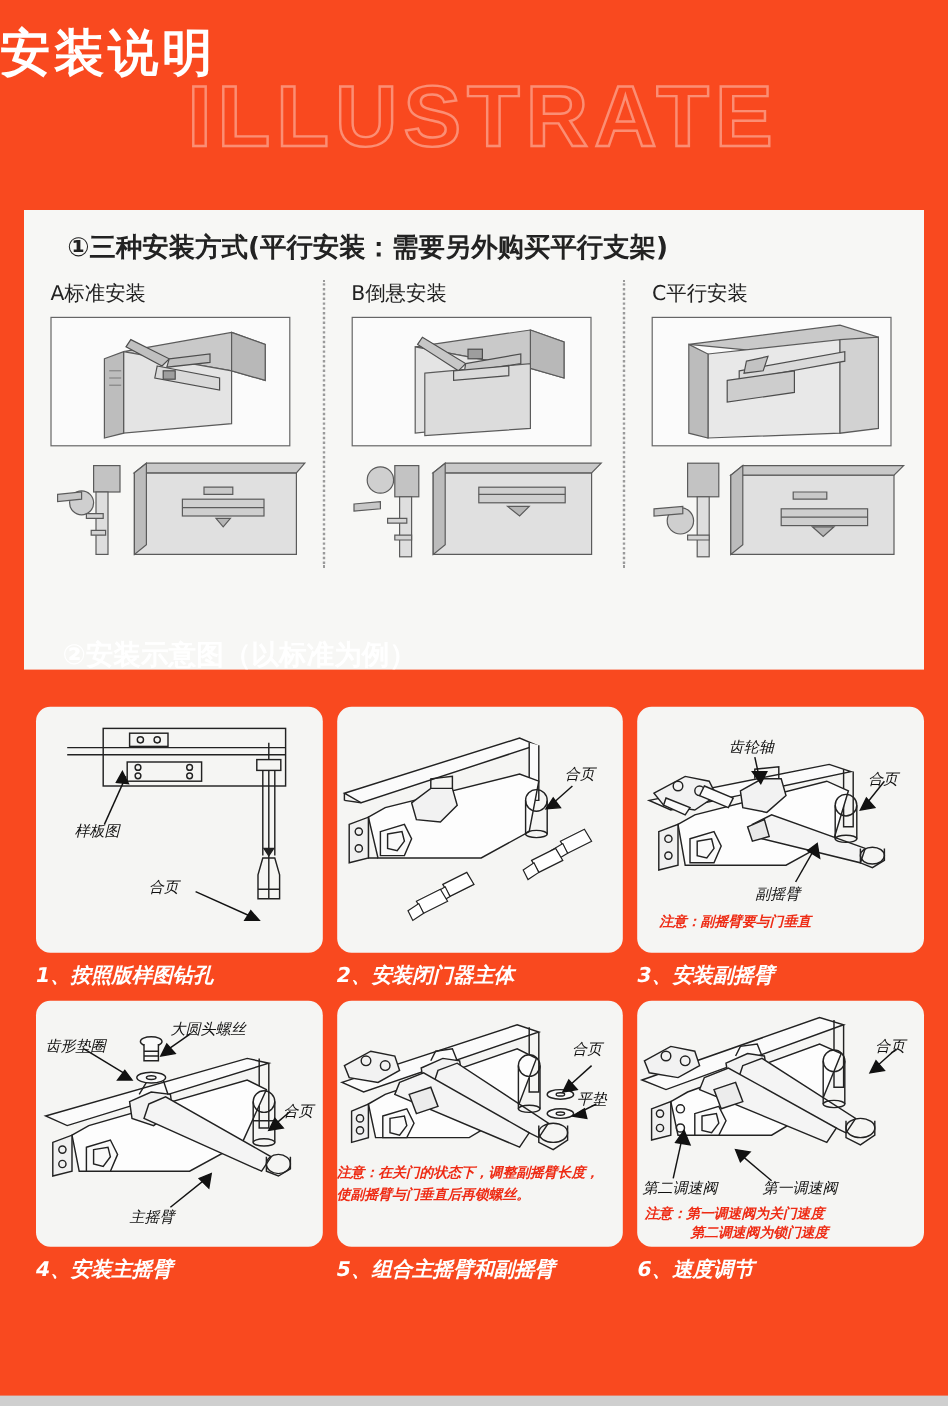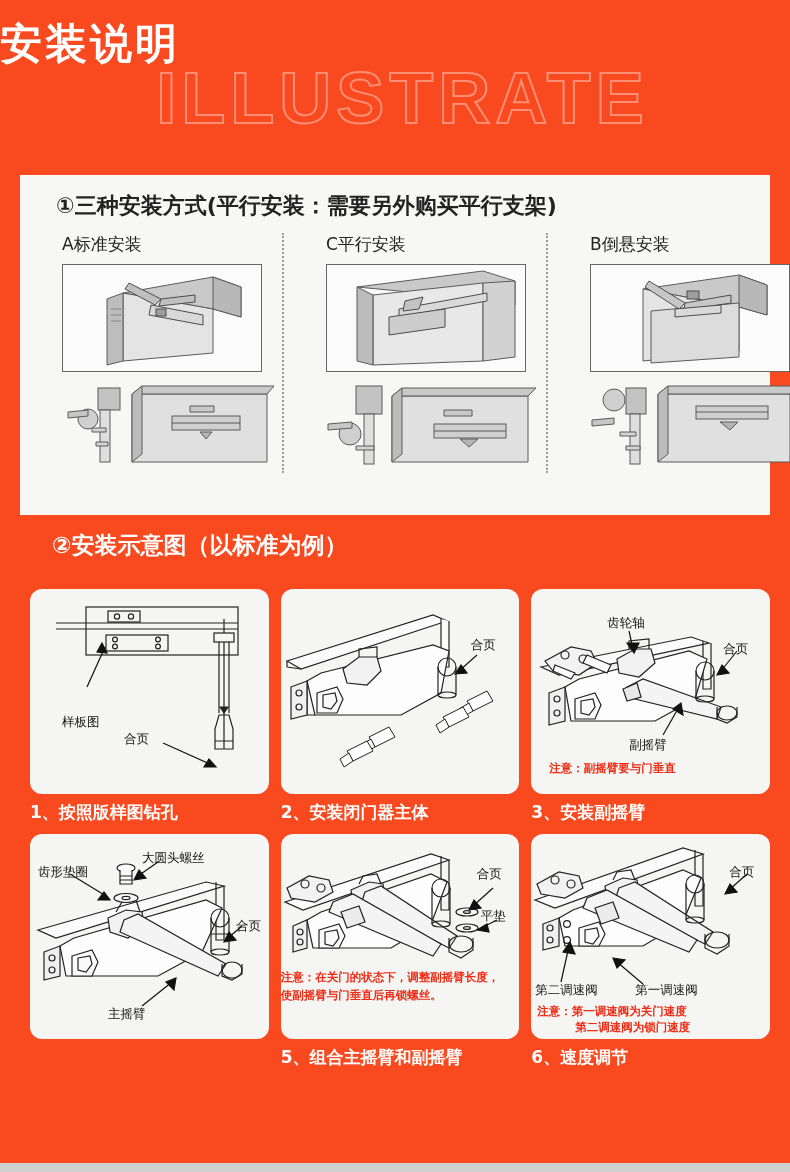--- a/index.html
+++ b/index.html
@@ -27,49 +27,49 @@
     position: absolute; left: 0; right: 0; top: 22px;
     text-align: left;
     font-size: 42px; font-weight: bold;
     color: #ffffff; letter-spacing: 3px;
     font-family: "DejaVu Sans", "Liberation Sans", sans-serif;
     line-height: 1.05;
   }
 
   
   .panel1 {
-    position: absolute; left: 20px; top: 175px; width: 750px; height: 340px;
+    position: absolute; left: 20px; top: 175px; width: 750px; height: 383px;
     background: #f7f7f5;
   }
   .panel1-head {
     font-size: 22px; font-weight: bold; color: #222;
     padding: 16px 0 0 36px; letter-spacing: 0px;
     font-family: "DejaVu Sans", "Liberation Sans", sans-serif;
     white-space: nowrap;
   }
   .cols { display: flex; margin-top: 12px; height: 240px; }
-  .col { flex: 1; position: relative; padding-left: 42px; }
+  .col { flex: 1; position: relative; padding-left: 22px; }
   .col + .col { border-left: 2px dotted #9a9a9a; }
   .col-label {
     font-size: 17px; color: #222; margin-bottom: 8px;
     font-family: "DejaVu Sans", "Liberation Sans", sans-serif;
   }
   .art-box { border: 1.5px solid #666; background: #fbfbfb; width: 200px; height: 108px; position: relative; overflow: hidden; }
   .art-lower { width: 220px; height: 85px; margin-top: 12px; position: relative; }
 
   
   .sec2-head {
     position: absolute; left: 52px; top: 530px;
     font-size: 23px; font-weight: bold; color: #ffffff;
     font-family: "DejaVu Sans", "Liberation Sans", sans-serif;
     white-space: nowrap;
   }
   .grid { position: absolute; left: 30px; top: 589px; width: 740px; }
   .row { display: flex; gap: 12px; margin-bottom: 10px; }
-  .cell { width: 260px; }
+  .cell { width: 260px; font-style: italic; }
   .card {
     background: #f5f5f3; border-radius: 12px; height: 205px;
     position: relative; overflow: hidden;
   }
   .card-inner { position: absolute; inset: 0; }
   .caption {
     color: #ffffff; font-size: 17px; font-weight: bold; margin-top: 7px;
     font-family: "DejaVu Sans", "Liberation Sans", sans-serif;
     white-space: nowrap;
   }
@@ -143,20 +143,60 @@
               <rect x="110" y="32" width="68" height="14" fill="#cfcfcf"></rect>
               <line x1="110" y1="39" x2="178" y2="39"></line>
               <path d="M138 48 L150 48 L144 55 Z" fill="#b5b5b5"></path>
               <path d="M128 22 L152 22 L152 28 L128 28 Z" fill="#c9c9c9"></path>
             </g>
           </svg>
         </div>
       </div>
 
       <div class="col">
+        <div class="col-label">B倒悬安装</div>
+        <div class="art-box">
+          <svg width="200" height="108" viewBox="0 0 200 108">
+            <g stroke="#5b5b5b" stroke-width="1">
+              <path d="M52 24 L148 10 L176 20 L176 50 L148 42 Z" fill="#c9c9c9"></path>
+              <path d="M52 24 L52 96 L148 86 L148 42 Z" fill="#e4e4e4"></path>
+              <path d="M148 10 L176 20 L176 50 L148 42 Z" fill="#b8b8b8"></path>
+              <path d="M60 46 L148 38 L148 92 L60 98 Z" fill="#dcdcdc"></path>
+            </g>
+            <g stroke="#4d4d4d" stroke-width="1" fill="#c7c7c7">
+              <path d="M58 16 L94 38 L88 44 L54 22 Z"></path>
+              <path d="M94 38 L140 30 L140 38 L93 45 Z"></path>
+              <path d="M84 44 L130 40 L130 48 L84 52 Z" fill="#d9d9d9"></path>
+            </g>
+            <rect x="96" y="26" width="12" height="8" fill="#9e9e9e" stroke="#4d4d4d"></rect>
+          </svg>
+        </div>
+        <div class="art-lower">
+          <svg width="220" height="85" viewBox="0 0 220 85">
+            <g stroke="#5b5b5b" stroke-width="1">
+              <circle cx="24" cy="16" r="11" fill="#cfcfcf"></circle>
+              <rect x="36" y="4" width="20" height="26" fill="#c3c3c3"></rect>
+              <rect x="40" y="30" width="10" height="50" fill="#dedede"></rect>
+              <path d="M2 36 L24 34 L24 40 L2 42 Z" fill="#c7c7c7"></path>
+              <path d="M30 48 L46 48 L46 52 L30 52 Z" fill="#d4d4d4"></path>
+              <path d="M36 62 L50 62 L50 66 L36 66 Z" fill="#d4d4d4"></path>
+            </g>
+            <g stroke="#5b5b5b" stroke-width="1">
+              <path d="M68 10 L200 10 L200 78 L68 78 Z" fill="#e0e0e0"></path>
+              <path d="M68 10 L78 2 L208 2 L200 10 Z" fill="#c9c9c9"></path>
+              <path d="M68 10 L68 78 L78 70 L78 2 Z" fill="#bcbcbc"></path>
+              <rect x="106" y="22" width="72" height="13" fill="#cfcfcf"></rect>
+              <line x1="106" y1="28" x2="178" y2="28"></line>
+              <path d="M130 38 L148 38 L140 46 Z" fill="#b5b5b5"></path>
+            </g>
+          </svg>
+        </div>
+      </div>
+
+      <div class="col">
         <div class="col-label">C平行安装</div>
         <div class="art-box">
           <svg width="200" height="108" viewBox="0 0 200 108">
             <g stroke="#5b5b5b" stroke-width="1">
               <path d="M30 22 L156 6 L188 16 L188 40 L156 34 Z" fill="#c9c9c9"></path>
               <path d="M46 30 L156 18 L156 96 L46 100 Z" fill="#e8e8e8"></path>
               <path d="M30 22 L46 30 L46 100 L30 96 Z" fill="#bcbcbc"></path>
               <path d="M156 18 L188 16 L188 92 L156 96 Z" fill="#d2d2d2"></path>
             </g>
             <g stroke="#4d4d4d" stroke-width="1">
@@ -176,60 +216,20 @@
               <path d="M30 62 L48 62 L48 66 L30 66 Z" fill="#d4d4d4"></path>
             </g>
             <g stroke="#5b5b5b" stroke-width="1">
               <path d="M66 12 L202 12 L202 78 L66 78 Z" fill="#e0e0e0"></path>
               <path d="M66 12 L76 4 L210 4 L202 12 Z" fill="#c9c9c9"></path>
               <path d="M66 12 L66 78 L76 70 L76 4 Z" fill="#bcbcbc"></path>
               <rect x="108" y="40" width="72" height="14" fill="#cfcfcf"></rect>
               <line x1="108" y1="47" x2="180" y2="47"></line>
               <path d="M134 55 L152 55 L143 63 Z" fill="#b5b5b5"></path>
               <path d="M118 26 L146 26 L146 32 L118 32 Z" fill="#c9c9c9"></path>
-            </g>
-          </svg>
-        </div>
-      </div>
-
-      <div class="col">
-        <div class="col-label">B倒悬安装</div>
-        <div class="art-box">
-          <svg width="200" height="108" viewBox="0 0 200 108">
-            <g stroke="#5b5b5b" stroke-width="1">
-              <path d="M52 24 L148 10 L176 20 L176 50 L148 42 Z" fill="#c9c9c9"></path>
-              <path d="M52 24 L52 96 L148 86 L148 42 Z" fill="#e4e4e4"></path>
-              <path d="M148 10 L176 20 L176 50 L148 42 Z" fill="#b8b8b8"></path>
-              <path d="M60 46 L148 38 L148 92 L60 98 Z" fill="#dcdcdc"></path>
-            </g>
-            <g stroke="#4d4d4d" stroke-width="1" fill="#c7c7c7">
-              <path d="M58 16 L94 38 L88 44 L54 22 Z"></path>
-              <path d="M94 38 L140 30 L140 38 L93 45 Z"></path>
-              <path d="M84 44 L130 40 L130 48 L84 52 Z" fill="#d9d9d9"></path>
-            </g>
-            <rect x="96" y="26" width="12" height="8" fill="#9e9e9e" stroke="#4d4d4d"></rect>
-          </svg>
-        </div>
-        <div class="art-lower">
-          <svg width="220" height="85" viewBox="0 0 220 85">
-            <g stroke="#5b5b5b" stroke-width="1">
-              <circle cx="24" cy="16" r="11" fill="#cfcfcf"></circle>
-              <rect x="36" y="4" width="20" height="26" fill="#c3c3c3"></rect>
-              <rect x="40" y="30" width="10" height="50" fill="#dedede"></rect>
-              <path d="M2 36 L24 34 L24 40 L2 42 Z" fill="#c7c7c7"></path>
-              <path d="M30 48 L46 48 L46 52 L30 52 Z" fill="#d4d4d4"></path>
-              <path d="M36 62 L50 62 L50 66 L36 66 Z" fill="#d4d4d4"></path>
-            </g>
-            <g stroke="#5b5b5b" stroke-width="1">
-              <path d="M68 10 L200 10 L200 78 L68 78 Z" fill="#e0e0e0"></path>
-              <path d="M68 10 L78 2 L208 2 L200 10 Z" fill="#c9c9c9"></path>
-              <path d="M68 10 L68 78 L78 70 L78 2 Z" fill="#bcbcbc"></path>
-              <rect x="106" y="22" width="72" height="13" fill="#cfcfcf"></rect>
-              <line x1="106" y1="28" x2="178" y2="28"></line>
-              <path d="M130 38 L148 38 L140 46 Z" fill="#b5b5b5"></path>
             </g>
           </svg>
         </div>
       </div>
 
     </div>
   </div>
 
   <div class="sec2-head">②安装示意图（以标准为例）</div>
 
@@ -263,21 +263,21 @@
               </g>
               <g stroke="#111" stroke-width="1.2" fill="none">
                 <line x1="57" y1="98" x2="75" y2="58"></line>
                 <path d="M72 54 L77 64 L67 63 Z" fill="#111"></path>
                 <line x1="133" y1="154" x2="182" y2="176"></line>
                 <path d="M186 178 L174 178 L179 170 Z" fill="#111"></path>
               </g>
               <text x="35" y="114" font-size="13" fill="#111" font-family="DejaVu Sans, Liberation Sans, sans-serif"></text>
             </svg>
           </div>
-          <span class="lbl" style="left:32px; top:96px;margin-top:29px;">样板图</span>
+          <span class="lbl" style="left:32px; top:96px;">样板图</span>
           <span class="lbl" style="left:94px; top:142px;">合页</span>
         </div>
         <div class="caption">1、按照版样图钻孔</div>
       </div>
 
       <div class="cell">
         <div class="card">
           <div class="card-inner">
             <svg width="238" height="205" viewBox="0 0 238 205">
               <g stroke="#222" stroke-width="1.2" fill="none">
@@ -408,20 +408,21 @@
                 <line x1="112" y1="172" x2="142" y2="148"></line>
                 <path d="M146 144 L144 156 L136 148 Z" fill="#111"></path>
               </g>
             </svg>
           </div>
           <span class="lbl" style="left:112px; top:16px;">大圆头螺丝</span>
           <span class="lbl" style="left:8px; top:30px;">齿形垫圈</span>
           <span class="lbl" style="left:206px; top:84px;">合页</span>
           <span class="lbl" style="left:78px; top:172px;">主摇臂</span>
         </div>
+        <div class="caption">4、安装主摇臂</div>
       </div>
 
       <div class="cell">
         <div class="card">
           <div class="card-inner">
             <svg width="238" height="205" viewBox="0 0 238 205">
               <g stroke="#222" stroke-width="1.2" fill="none">
                 <path d="M4 68 L150 20 L168 26 L22 76 Z" fill="#fbfbfb"></path>
                 <path d="M160 22 L160 76 L168 76 L168 26"></path>
                 <path d="M26 86 L40 78 L150 40 L166 48 L150 90 L110 114 L32 114 Z" fill="#fdfdfd"></path>

